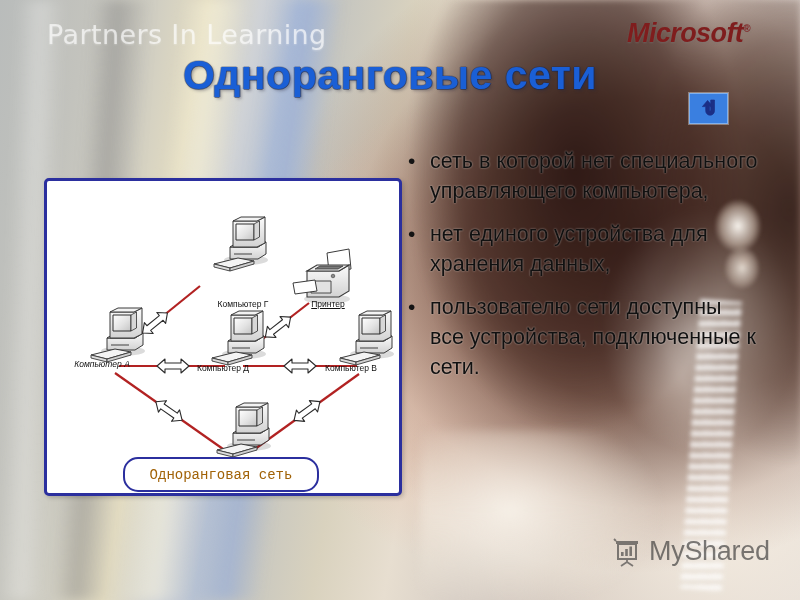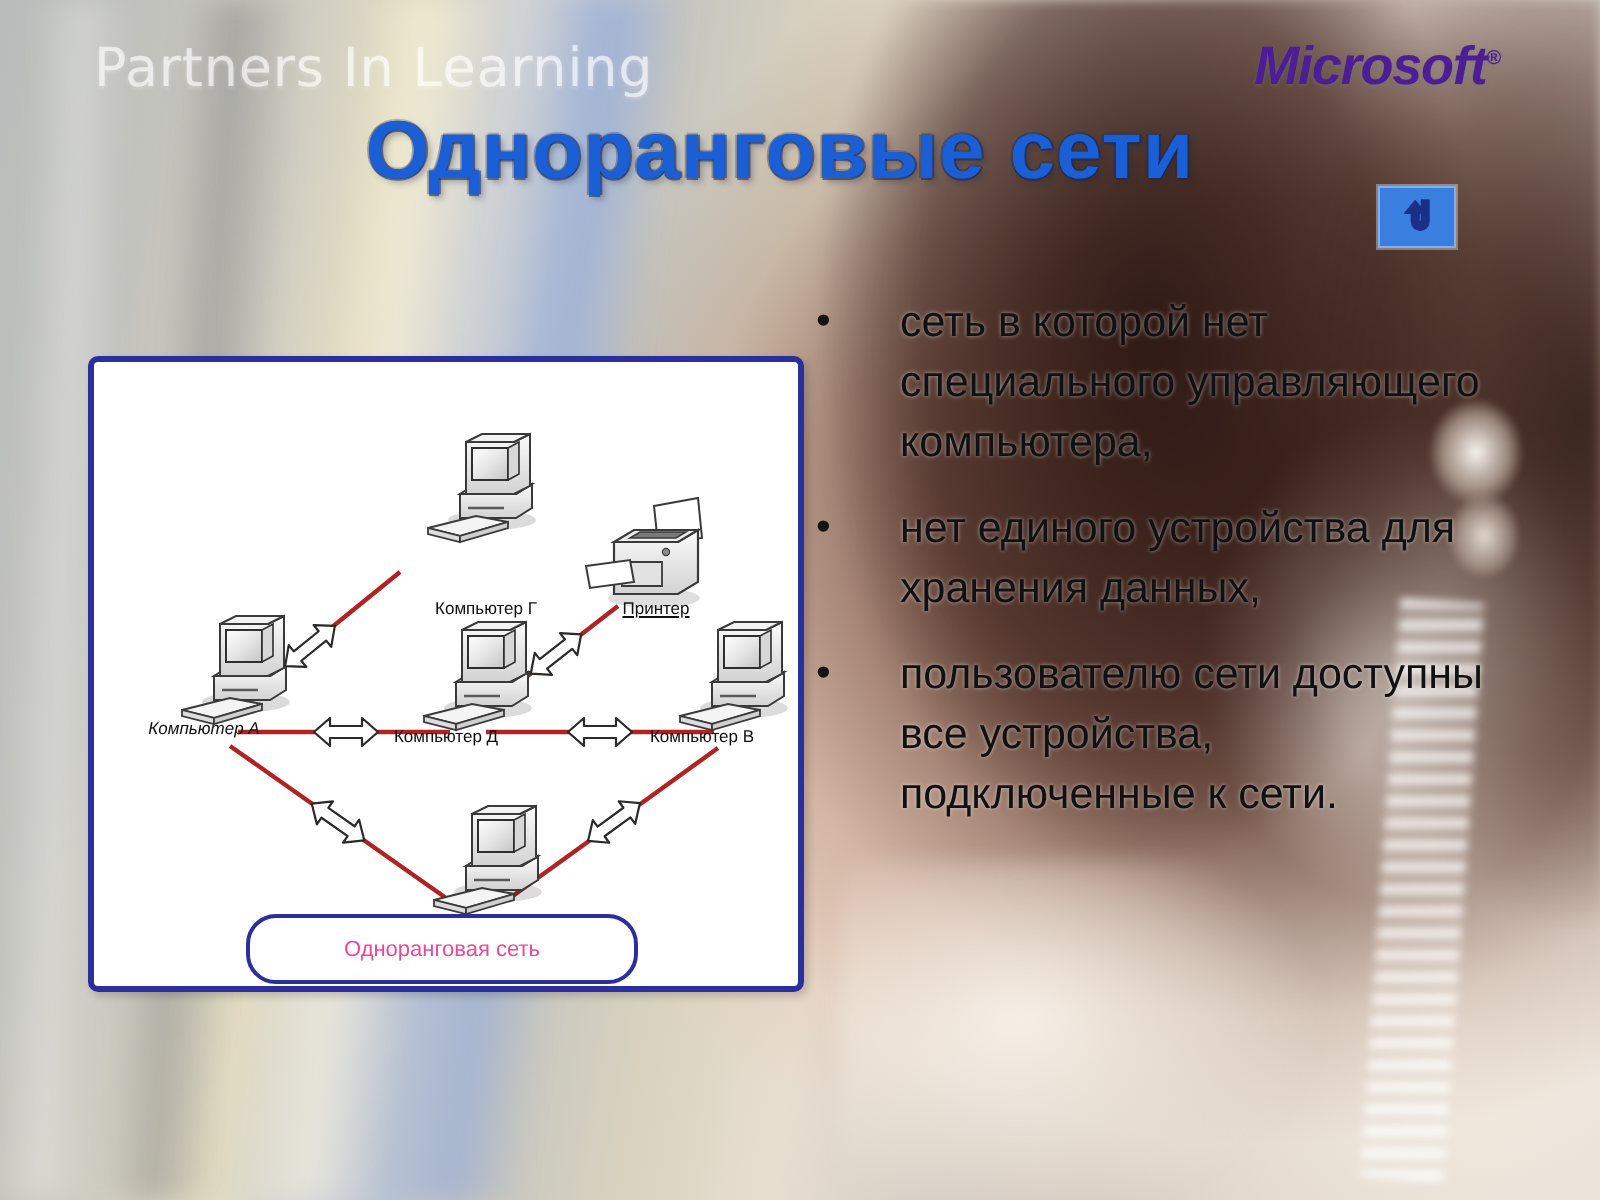--- a/index.html
+++ b/index.html
@@ -97,21 +97,21 @@
     text-shadow: 0 1px 2px rgba(255,255,255,0.25);
     white-space: nowrap;
   }
 
   .ms-logo {
     position: absolute;
     right: 50px; top: 18px;
     font-size: 27px;
     font-weight: bold;
     font-style: italic;
-    color: #4c1d95;
+    color: #7f1d1d;
     letter-spacing: -0.6px;
     font-family: "Liberation Sans", sans-serif;
     text-shadow: 0 1px 2px rgba(120,120,120,0.45);
     white-space: nowrap;
   }
   .ms-logo .tm {
     font-size: 10px;
     font-style: normal;
     vertical-align: super;
   }
@@ -168,21 +168,20 @@
     color: #141414;
     text-align: left;
   }
   .bullet-text {
     flex: 1 1 auto;
     font-size: 21.5px;
     line-height: 30px;
     color: #111111;
     font-family: "Liberation Sans", sans-serif;
     text-shadow: 0 0 2px rgba(255,255,255,0.55);
-    margin-left: 20px;
   }
 
   
   .diagram-panel {
     position: absolute;
     left: 44px; top: 178px;
     width: 352px;
     height: 312px;
     background: #ffffff;
     border: 3px solid #2b2f9e;
@@ -214,23 +213,23 @@
     height: 31px;
     background: #ffffff;
     border: 2.5px solid #2b2f9e;
     border-radius: 15px;
     display: flex;
     align-items: center;
     justify-content: center;
     z-index: 5;
   }
   .caption-text {
-    font-size: 11px;
-    color: #ec4899;
-    font-family: Liberation Sans, sans-serif;
+    font-size: 14px;
+    color: #a16207;
+    font-family: Liberation Mono, monospace;
     white-space: nowrap;
   }
 
   
   .myshared {
     position: absolute;
     left: 612px; top: 536px;
     display: flex;
     align-items: center;
     gap: 7px;
@@ -388,14 +387,26 @@
     <div class="node-label" style="left:128px;top:182px; width:96px;text-align:center;">Компьютер Д</div>
     <div class="node-label" style="left:256px;top:182px; width:96px;">Компьютер В</div>
     <div class="node-label" style="left:134px;top:274px; width:96px;">Компьютер Б</div>
     <div class="node-label" style="left:248px;top:118px; width:66px;text-decoration:underline;">Принтер</div>
 
     <div class="caption-box">
       <span class="caption-text">Одноранговая сеть</span>
     </div>
   </div>
 
+  <div class="myshared">
+    <svg width="30" height="30" viewBox="0 0 30 30">
+      <path d="M4 4 L26 4 L26 7 L4 7 Z" fill="#3a3a3a"></path>
+      <path d="M6 7 L24 7 L24 22 L6 22 Z" fill="none" stroke="#3a3a3a" stroke-width="2"></path>
+      <rect x="9" y="15" width="2.6" height="4" fill="#3a3a3a"></rect>
+      <rect x="13.2" y="12" width="2.6" height="7" fill="#3a3a3a"></rect>
+      <rect x="17.4" y="9.5" width="2.6" height="9.5" fill="#3a3a3a"></rect>
+      <path d="M15 22 L15 25 M15 25 L9 29 M15 25 L21 29" stroke="#3a3a3a" stroke-width="1.8" fill="none"></path>
+      <path d="M4 4 L2 2" stroke="#3a3a3a" stroke-width="1.8"></path>
+    </svg>
+    <span class="myshared-text">MyShared</span>
+  </div>
 
 </div>
 
 </body></html>

